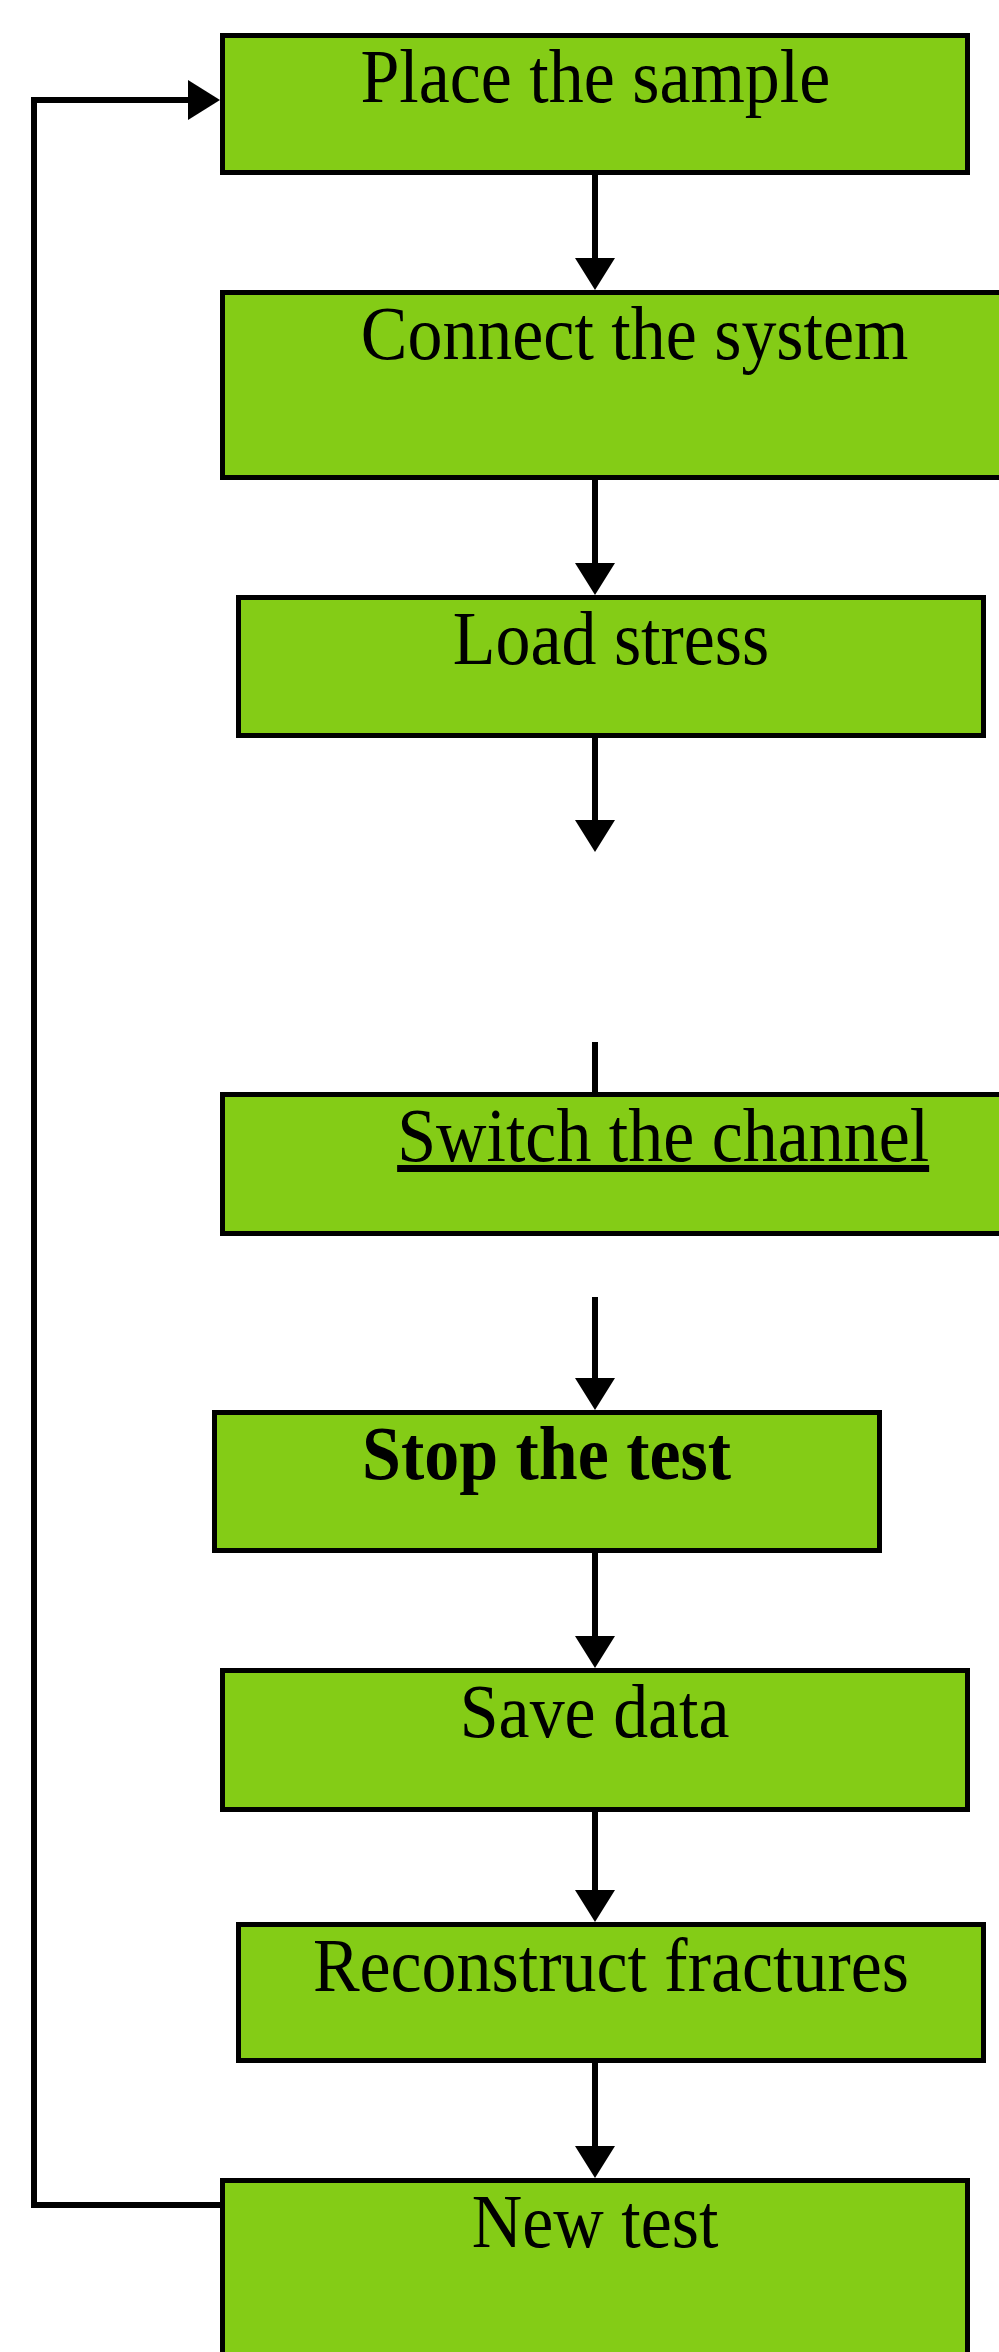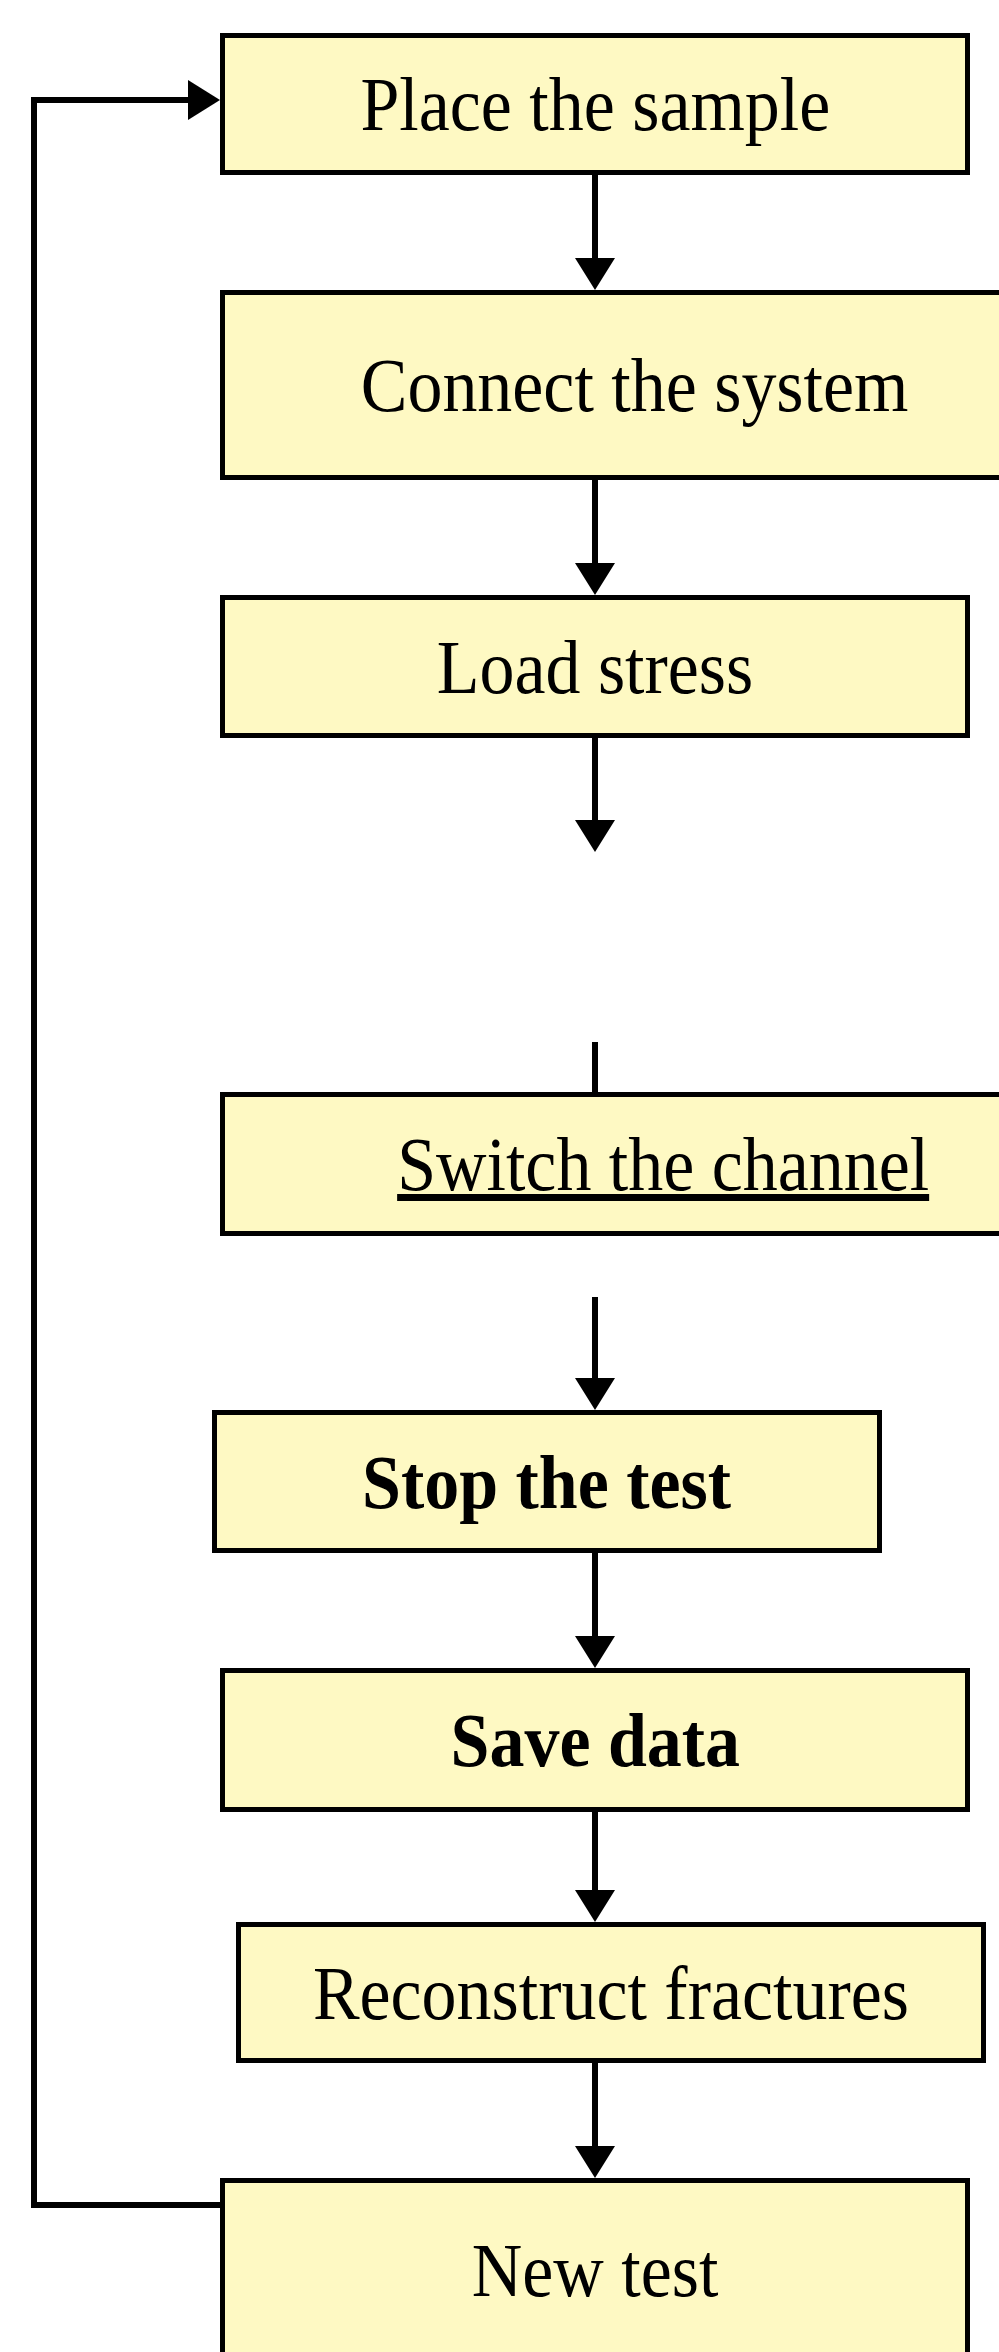--- a/index.html
+++ b/index.html
@@ -22,23 +22,23 @@
     position: absolute;
     left: 0;
     top: 0;
     width: 999px;
     height: 2352px;
   }
   .node-box {
     position: absolute;
     box-sizing: border-box;
     border: 5px solid #000000;
-    background: #fef9c3;
+    background: #84cc16;
     display: flex;
-    align-items: center;
+    align-items: flex-start;
     justify-content: center;
     overflow: hidden;
   }
   .node-label {
     font-family: "Liberation Serif", "DejaVu Serif", serif;
     font-size: 76px;
     line-height: 1.0;
     color: #000000;
     white-space: nowrap;
     transform: scaleX(0.92);
@@ -100,34 +100,34 @@
   </svg>
 
   <div class="node-box" style="left:220px; top:33px; width:750px; height:142px;">
     <span class="node-label">Place the sample</span>
   </div>
 
   <div class="node-box" style="left:220px; top:290px; width:830px; height:190px;">
     <span class="node-label">Connect the system</span>
   </div>
 
-  <div class="node-box" style="left:220px; top:595px; width:750px; height:143px;">
+  <div class="node-box" style="left:236px; top:595px; width:750px; height:143px;">
     <span class="node-label">Load stress</span>
   </div>
 
 
   <div class="node-box" style="left:220px; top:1092px; width:886px; height:144px;text-decoration:underline;">
     <span class="node-label">Switch the channel</span>
   </div>
 
   <div class="node-box" style="left:212px; top:1410px; width:670px; height:143px;font-weight:bold;">
     <span class="node-label">Stop the test</span>
   </div>
 
-  <div class="node-box" style="left:220px; top:1668px; width:750px; height:144px;font-weight:bold;">
+  <div class="node-box" style="left:220px; top:1668px; width:750px; height:144px;">
     <span class="node-label">Save data</span>
   </div>
 
   <div class="node-box" style="left:236px; top:1922px; width:750px; height:141px;">
     <span class="node-label">Reconstruct fractures</span>
   </div>
 
   <div class="node-box" style="left:220px; top:2178px; width:750px; height:184px;">
     <span class="node-label">New test</span>
   </div>

